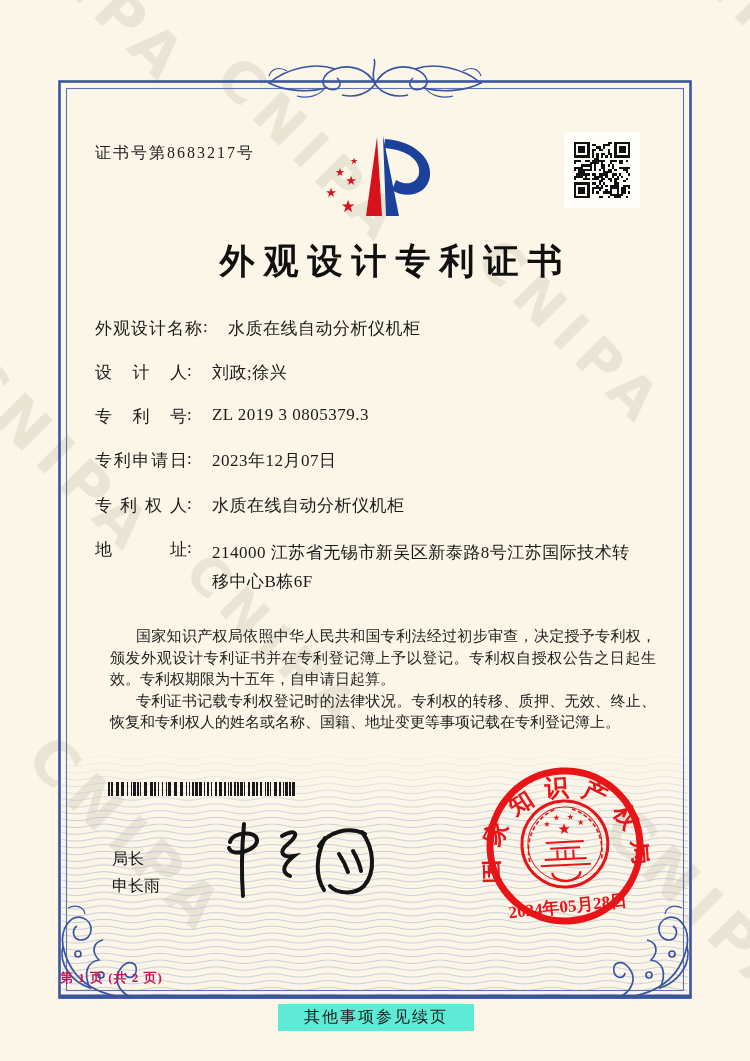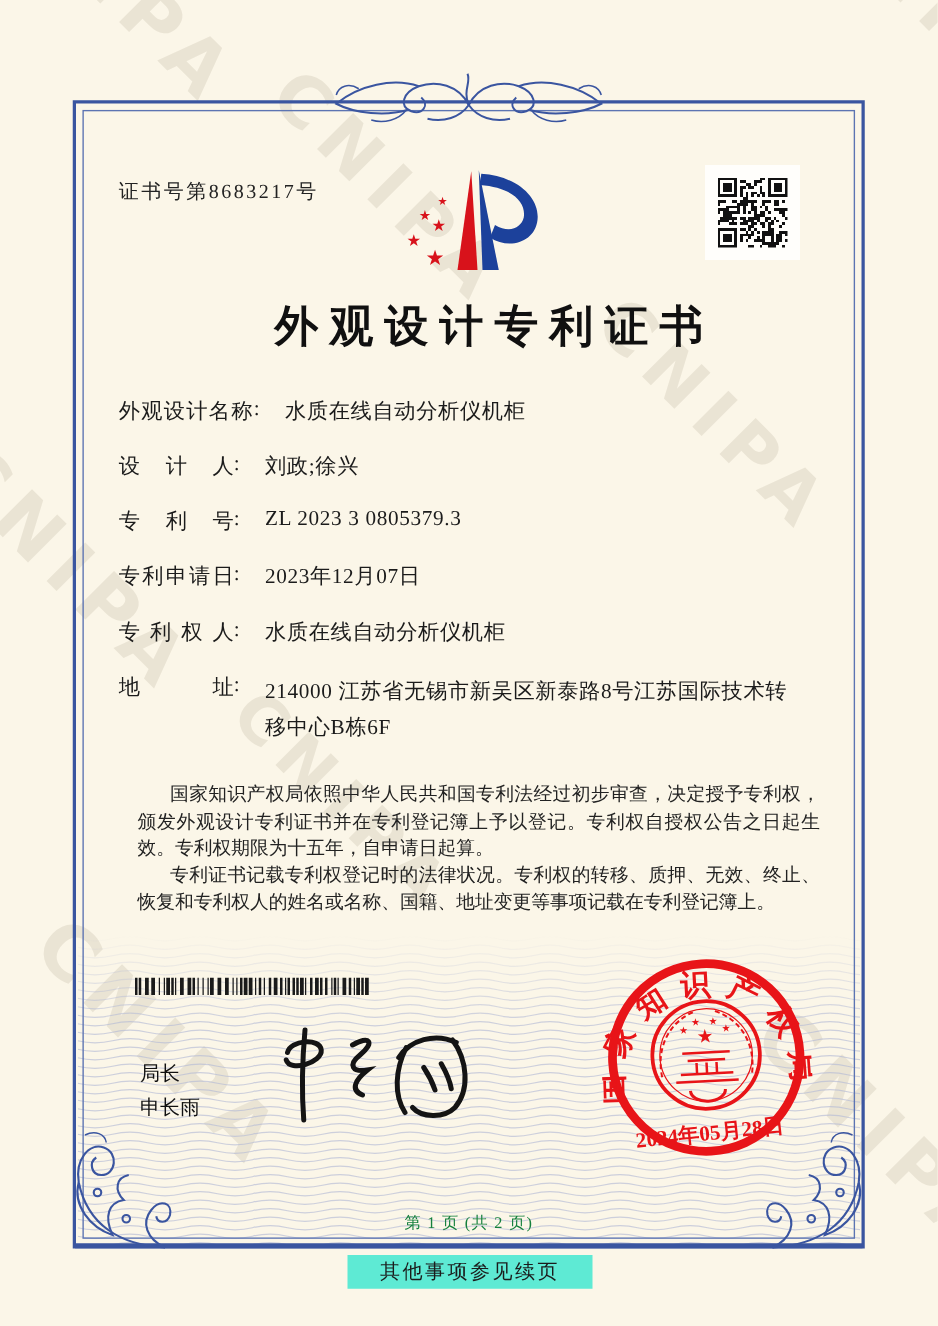--- a/index.html
+++ b/index.html
@@ -42,22 +42,22 @@
   .barcode{position:absolute;left:108px;top:782px;width:190px;height:14px;}
   
   .sig-title{position:absolute;left:112px;top:849px;font-size:16px;color:#111;
              font-family:"Liberation Sans","DejaVu Sans",sans-serif;}
   .sig-name{position:absolute;left:112px;top:876px;font-size:16px;color:#111;
             font-family:"Liberation Sans","DejaVu Sans",sans-serif;}
   .signature{position:absolute;left:222px;top:818px;width:162px;height:82px;}
   
   .seal{position:absolute;left:481px;top:762px;width:168px;height:168px;transform:rotate(-3deg);}
   
-  .pageinfo{position:absolute;left:60px;top:969px;width:630px;text-align:center;
-            font-size:13px;color:#15803d;letter-spacing:1px;}
+  .pageinfo{position:absolute;left:60px;top:969px;width:630px;
+            font-size:13px;color:#be185d;letter-spacing:1px;font-weight:bold;}
   .contstrip{position:absolute;left:278px;top:1004px;width:196px;height:27px;background:#5eead4;
              display:flex;align-items:center;justify-content:center;}
   .contstrip span{font-size:16px;color:#1b1b1b;letter-spacing:2px;}
 </style>
 </head>
 <body>
 
 <div class="page">
 
   <span class="wm" style="left:-35px;top:-50px;font-size:60px;">CNIPA</span>
@@ -488,21 +488,21 @@
   <div class="row" style="top:317px">
     <span class="flabel long">外观设计名称</span><span class="colon">:</span>
     <span class="fvalue">水质在线自动分析仪机柜</span>
   </div>
   <div class="row" style="top:361px">
     <span class="flabel">设计人</span><span class="colon">:</span>
     <span class="fvalue">刘政;徐兴</span>
   </div>
   <div class="row" style="top:405px">
     <span class="flabel">专利号</span><span class="colon">:</span>
-    <span class="fvalue">ZL 2023 3 0805379.3</span>
+    <span class="fvalue">ZL 2019 3 0805379.3</span>
   </div>
   <div class="row" style="top:449px">
     <span class="flabel">专利申请日</span><span class="colon">:</span>
     <span class="fvalue">2023年12月07日</span>
   </div>
   <div class="row" style="top:494px">
     <span class="flabel">专利权人</span><span class="colon">:</span>
     <span class="fvalue">水质在线自动分析仪机柜</span>
   </div>
   <div class="row" style="top:538px">

